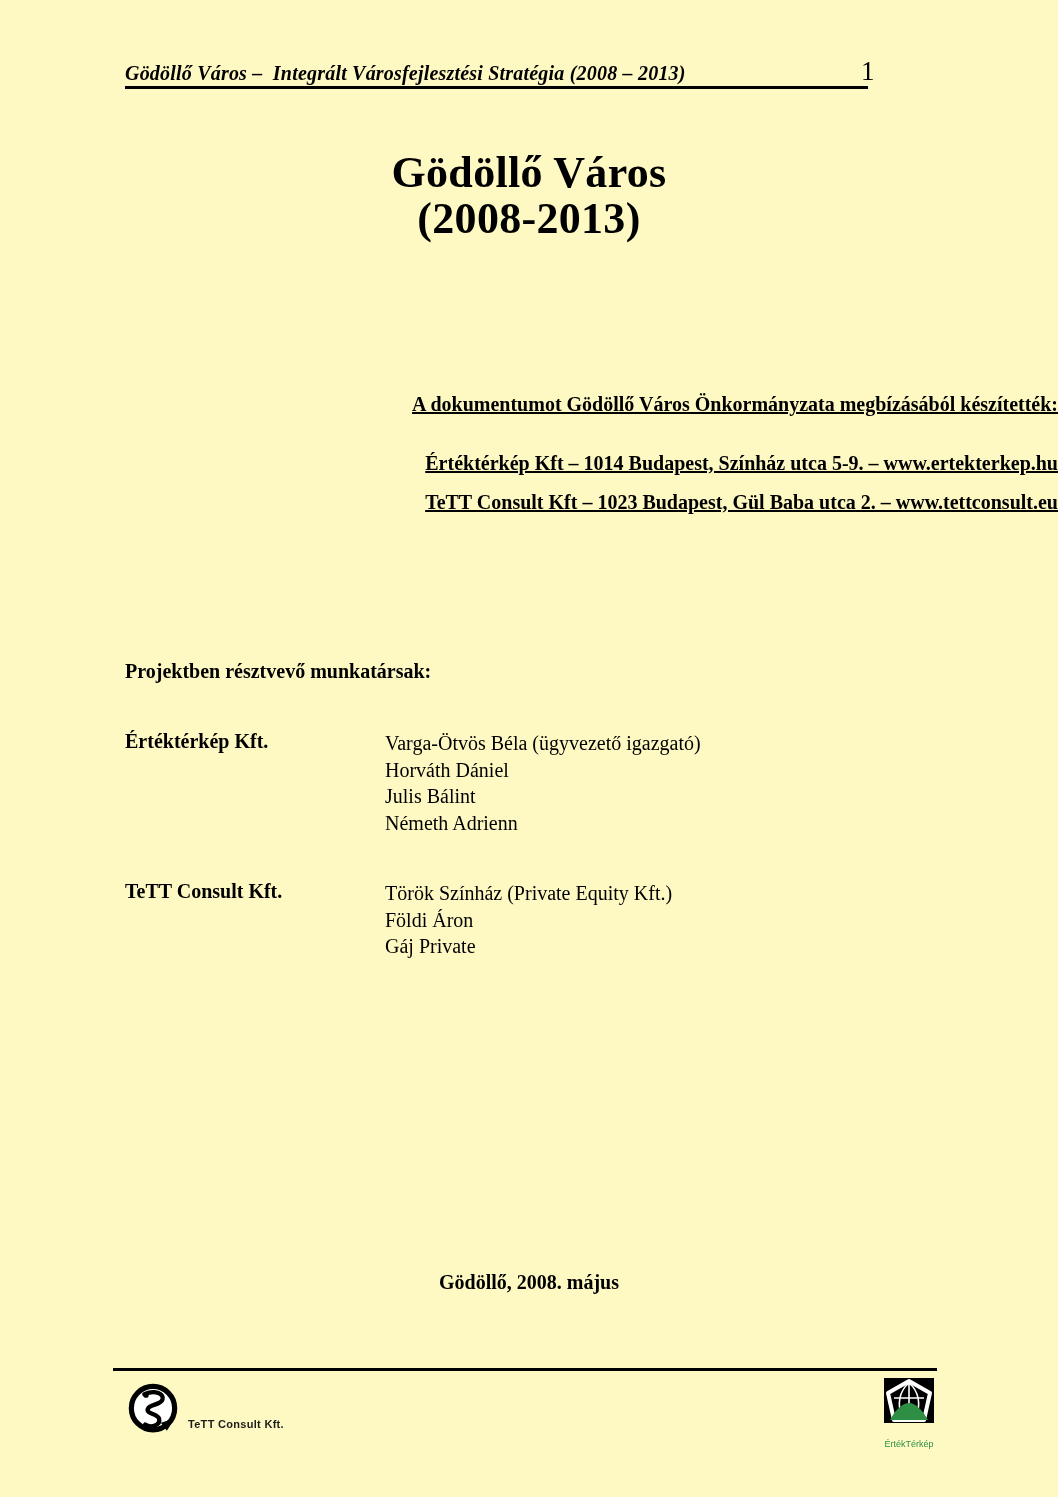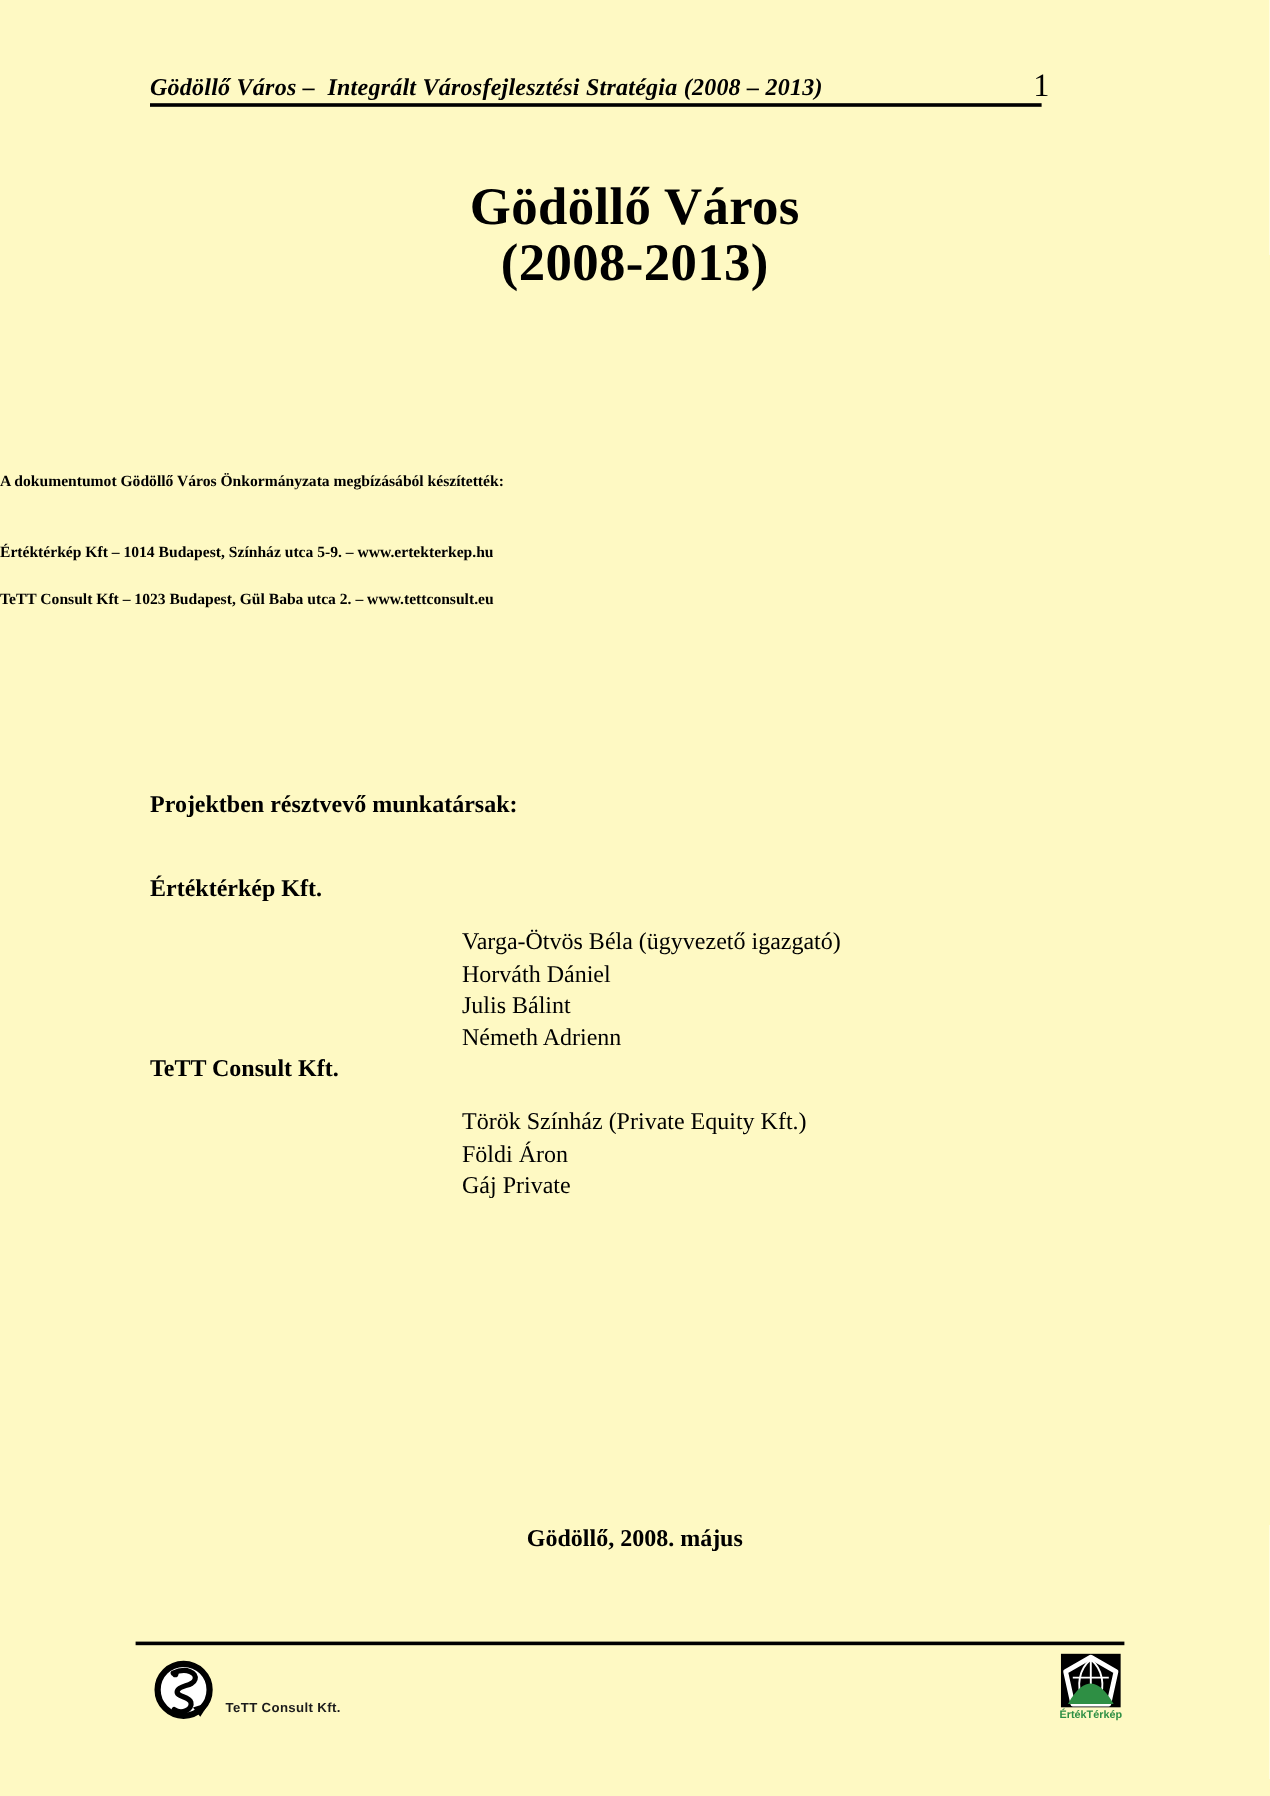--- a/index.html
+++ b/index.html
@@ -53,23 +53,24 @@
     font-weight: bold;
     line-height: 46px;
     letter-spacing: 0.3px;
   }
 
   
   .credit-line {
     position: absolute;
     left: 0;
     right: 0;
-    text-align: left;
-    font-size: 13px;
-    font-weight: bold;
+    text-align: right;
+    font-size: 20px;
+    font-weight: bold;
+    text-decoration: underline;
   }
   .credit-intro { top: 393px; }
   .credit-co1   { top: 452px; }
   .credit-co2   { top: 491px; }
 
   
   .participants-heading {
     position: absolute;
     left: 125px;
     top: 660px;
@@ -85,21 +86,20 @@
     top: 0;
     font-size: 20px;
     font-weight: bold;
   }
   .group-members {
     position: absolute;
     left: 385px;
     top: 0;
     font-size: 20px;
     line-height: 26.5px;
-    margin-top: 42px;
   }
 
   
   .date-line {
     position: absolute;
     left: 0;
     right: 0;
     top: 1271px;
     text-align: center;
     font-size: 20px;
@@ -135,24 +135,24 @@
   .ertek-logo-block {
     position: absolute;
     left: 881px;
     top: 1378px;
     width: 56px;
     text-align: center;
   }
   .ertek-logo { display: block; margin: 0 auto; }
   .ertek-caption {
     display: block;
-    margin-top: 1px;
+    margin-top: 16px;
     font-family: "Liberation Sans", sans-serif;
     font-size: 9px;
-    font-weight: bold;
+    font-weight: normal;
     color: #2e8f44;
     white-space: nowrap;
   }
 </style>
 </head>
 <body>
 
 <div class="page">
 
   <div class="header-rule">

